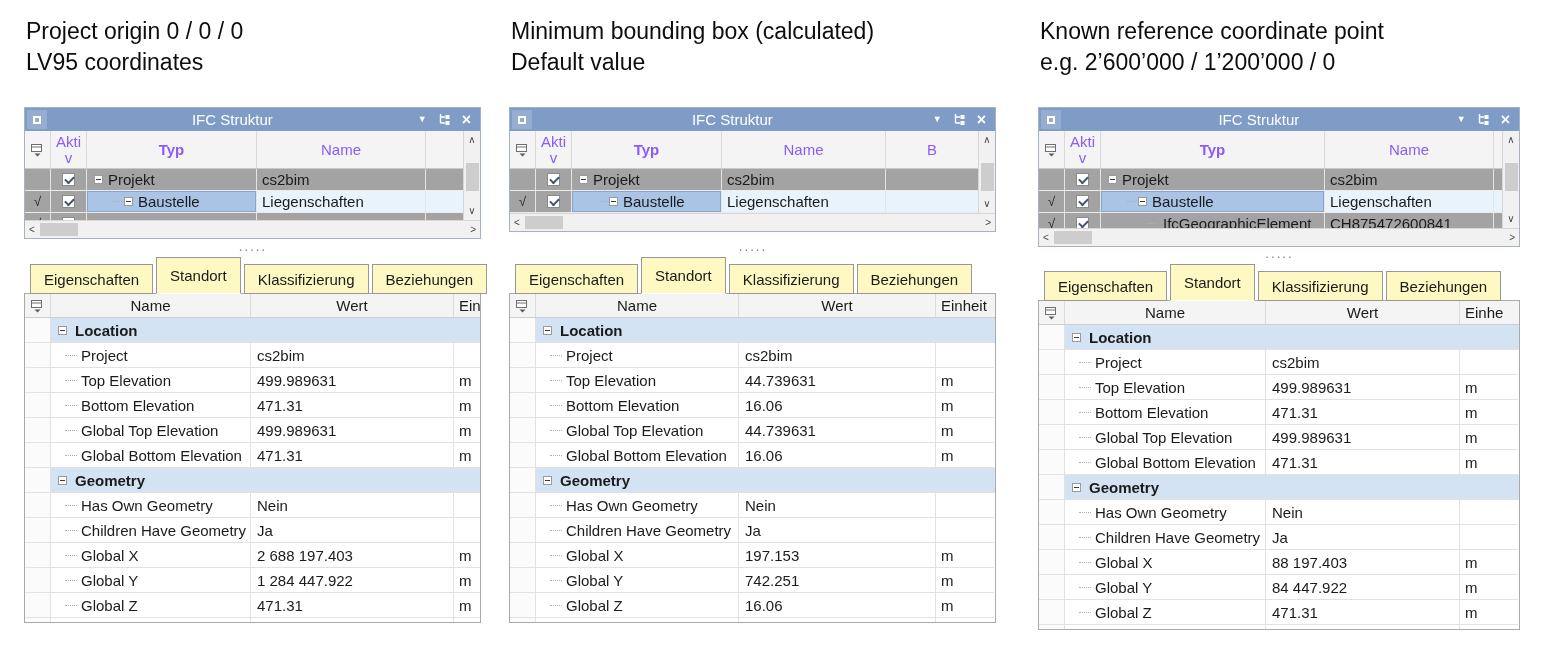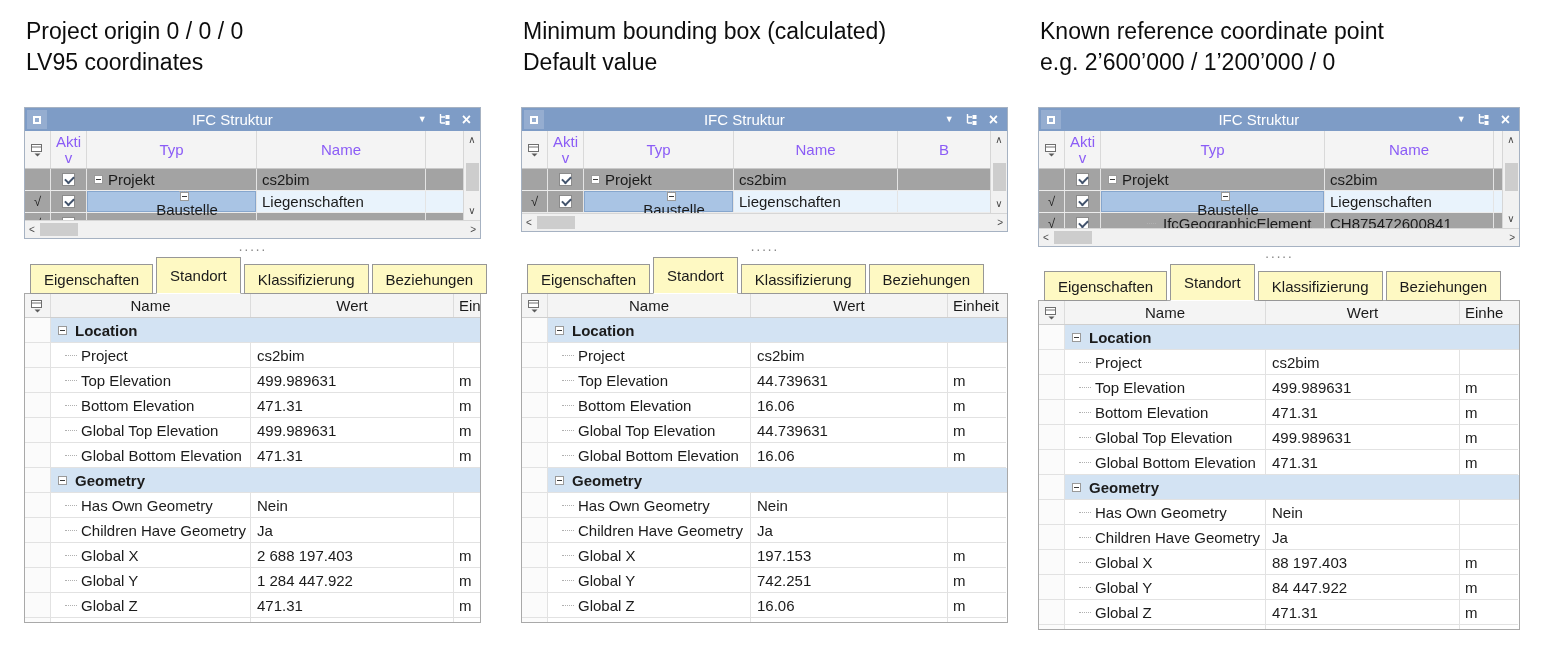--- a/index.html
+++ b/index.html
@@ -1,20 +1,20 @@
 <!DOCTYPE html>
 <html style="--titlebar: #7e9cc6; --selblue: #a9c4e4; --groupblue: #d3e3f3;"><head>
 <meta charset="utf-8">
 <style>
   html,body{margin:0;padding:0;width:1561px;height:645px;background:#fff;overflow:hidden;
     font-family:"Liberation Sans","DejaVu Sans",sans-serif;color:#1b1b1b;}
   *{box-sizing:border-box;}
   .panel{position:absolute;top:16px;}
   .panel-0{left:24px;width:457px;--typ-w:170px;--name-w:169px;--gname-w:200px;--gwert-w:203px;--tabs-mt:18px;--partial-h:7px;}
-  .panel-1{left:521px;width:487px;--typ-w:150px;--name-w:164px;--gname-w:203px;--gwert-w:197px;--tabs-mt:25px;--partial-h:0px;}
+  .panel-1{left:509px;width:487px;--typ-w:150px;--name-w:164px;--gname-w:203px;--gwert-w:197px;--tabs-mt:25px;--partial-h:0px;}
   .panel-2{left:1038px;width:482px;--typ-w:224px;--name-w:169px;--gname-w:201px;--gwert-w:194px;--tabs-mt:17px;--partial-h:15px;}
 
   .caption{font-size:23px;line-height:31px;color:#0d0d0d;margin:0 0 29px 2px;}
 
   
   .window{border:1px solid #a6b2c2;background:#fff;}
   .titlebar{height:23px;background:var(--titlebar,#7e9cc6);display:flex;align-items:center;color:#fff;}
   .win-btn{width:20px;height:19px;margin-left:2px;background:rgba(255,255,255,.18);display:flex;align-items:center;justify-content:center;flex:none;}
   .win-square{width:8px;height:8px;border:2px solid #fff;display:inline-block;}
   .tb-title{flex:1;text-align:center;font-size:15px;}
@@ -22,33 +22,33 @@
   .tb-chevron{font-size:9px;line-height:9px;}
   .tb-close{font-size:16px;font-weight:bold;line-height:14px;}
 
   .tree-wrap{display:flex;border-bottom:1px solid #d6d6d6;}
   .tree-main{flex:1;overflow:hidden;}
   .tree-header{display:flex;height:38px;background:#f4f4f4;border-bottom:1px solid #c9c9c9;}
   .th{border-right:1px solid #d9d9d9;display:flex;align-items:center;justify-content:center;
       font-size:15px;color:#8b5cf6;flex:none;}
   .th-gutter{width:26px;}
   .th-active{width:36px;white-space:pre-line;text-align:center;line-height:16px;}
-  .th-typ{width:var(--typ-w);}
+  .th-typ{width:var(--typ-w);font-weight:bold;}
   .th-name{width:var(--name-w);}
   .th-extra{flex:1;border-right:none;}
 
   .tree-row{display:flex;height:22px;border-bottom:1px solid #ececec;font-size:15px;background:#a3a3a3;}
   .td{display:flex;align-items:center;border-right:1px solid #e4e4e4;flex:none;height:100%;}
   .td-gutter{width:26px;justify-content:center;font-size:13px;color:#222;}
   .td-active{width:36px;justify-content:center;}
   .td-typ{width:var(--typ-w);}
   .td-name{width:var(--name-w);padding-left:5px;}
   .td-extra{flex:1;border-right:none;}
   .tree-row.sel .td-name,.tree-row.sel .td-extra{background:#e9f3fc;}
-  .td-typ.typ-sel{background:var(--selblue,#a9c4e4);box-shadow:inset 0 0 0 1px #86a6cd;flex-direction:column;}
+  .td-typ.typ-sel{background:var(--selblue,#a9c4e4);box-shadow:inset 0 0 0 1px #86a6cd;}
   .lvl0{padding-left:7px;}.lvl1{padding-left:26px;}.lvl2{padding-left:46px;}
   .typ-label{margin-left:5px;white-space:nowrap;}
   .tree-partial{height:var(--partial-h);overflow:hidden;}
 
   .checkbox{width:13px;height:13px;border:1px solid #8b8b8b;background:#fff;position:relative;display:inline-block;flex:none;}
   .checkbox.checked::after{content:"";position:absolute;left:2px;top:2px;width:7px;height:4px;
     border-left:2px solid #42536c;border-bottom:2px solid #42536c;transform:rotate(-45deg);}
   .expand{width:9px;height:9px;border:1px solid #9a9a9a;background:#fff;display:inline-block;position:relative;flex:none;}
   .expand::after{content:"";position:absolute;left:1px;right:1px;top:3px;height:1px;background:#3c3c3c;}
   .stub{display:inline-block;width:9px;height:1px;border-top:1px dotted #b0b0b0;margin-right:2px;flex:none;}

